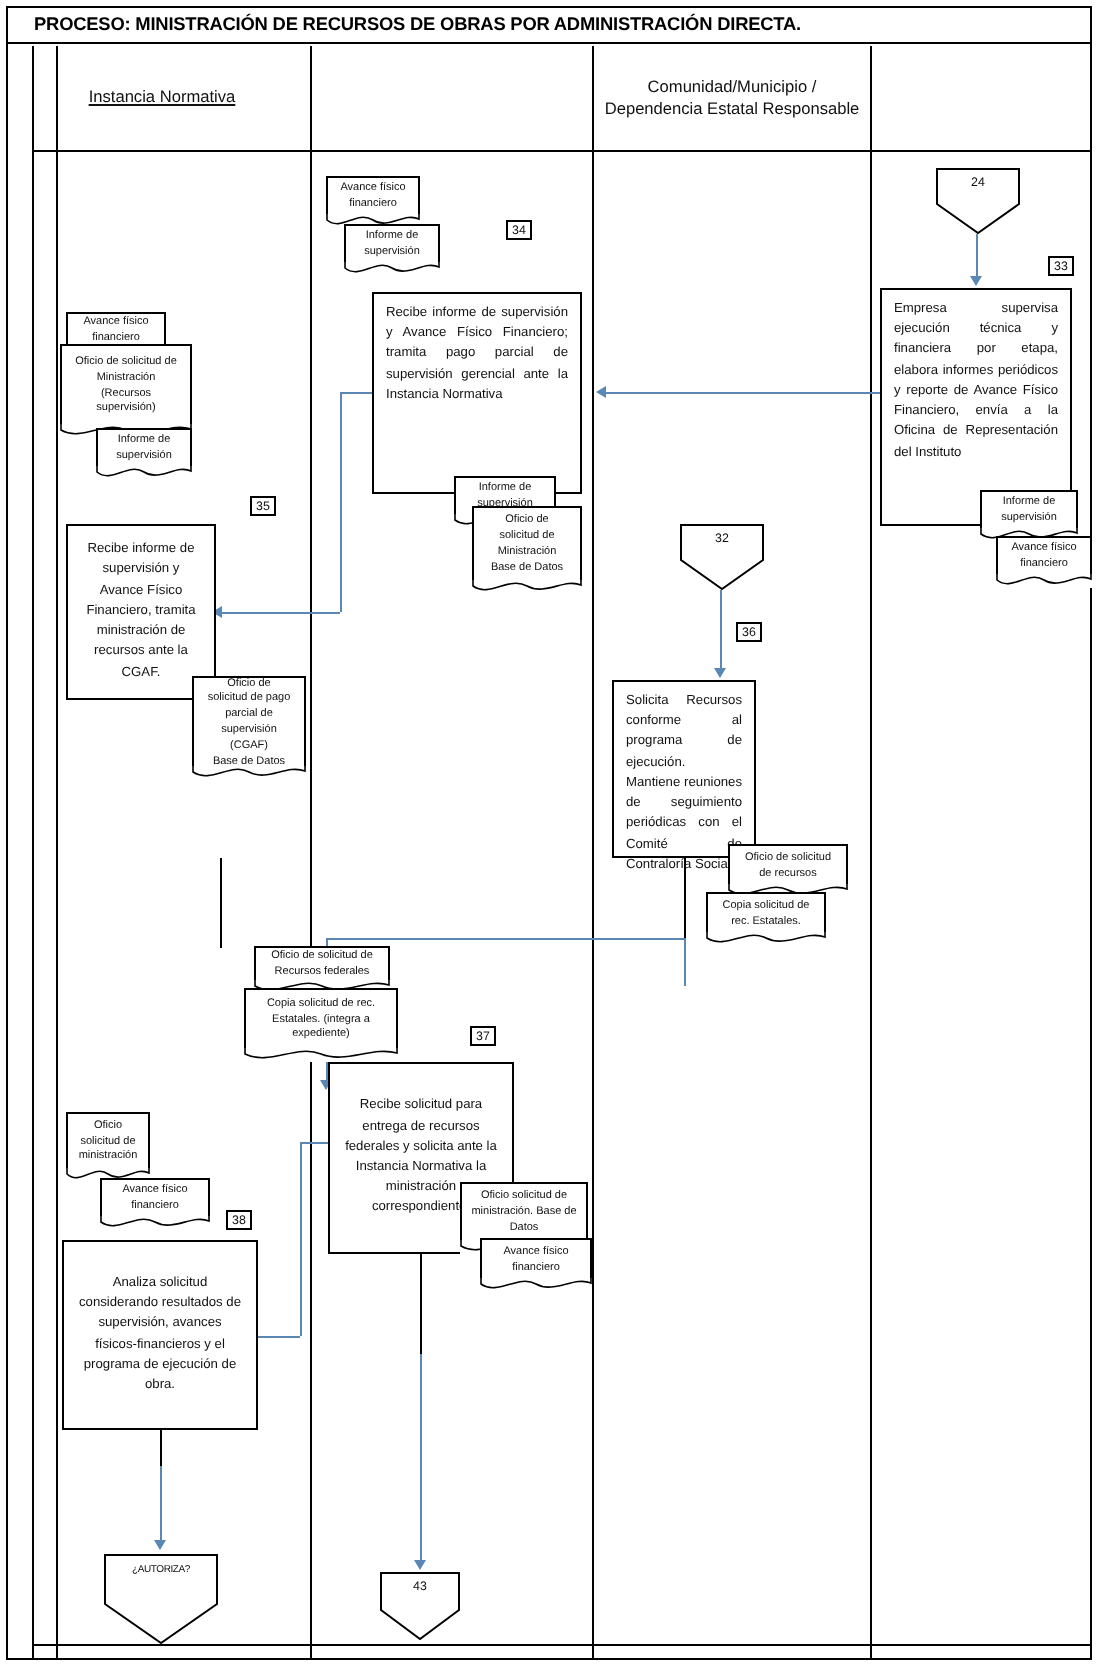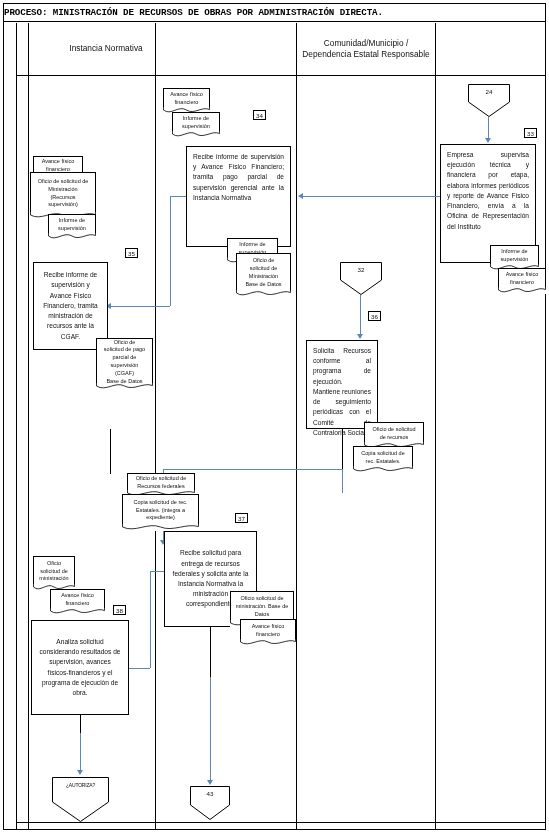--- a/index.html
+++ b/index.html
@@ -28,26 +28,25 @@
     box-sizing: border-box;
   }
   .title-bar {
     position: absolute;
     left: 3px; top: 3px;
     width: 543px; height: 19px;
     box-sizing: border-box;
     border-bottom: 1px solid #000;
     display: flex;
     align-items: center;
-    padding-left: 1px;
+    padding-left: 14px;
     font-size: 9.2px;
     font-weight: bold;
     color: #000;
     letter-spacing: -0.1px;
-    font-family: Liberation Mono, monospace;
   }
 
   
   .vrule {
     position: absolute;
     width: 1px;
     background: #000;
   }
   .hrule {
     position: absolute;
@@ -188,21 +187,21 @@
   <div class="title-bar">PROCESO: MINISTRACIÓN DE RECURSOS DE OBRAS POR ADMINISTRACIÓN DIRECTA.</div>
 
   <div class="vrule" style="left:16px; top:23px; height:807px;"></div>
   <div class="vrule" style="left:28px; top:23px; height:807px;"></div>
   <div class="vrule" style="left:155px; top:23px; height:807px;"></div>
   <div class="vrule" style="left:296px; top:23px; height:807px;"></div>
   <div class="vrule" style="left:435px; top:23px; height:807px;"></div>
   <div class="hrule" style="left:16px; top:75px; width:530px;"></div>
   <div class="hrule" style="left:16px; top:822px; width:530px;"></div>
 
-  <div class="lane-head" style="left:43px; width:126px;">Instancia Normativa</div>
+  <div class="lane-head" style="left:18px; width:126px;text-decoration:underline;">Instancia Normativa</div>
   <div class="lane-head" style="left:297px; width:138px;">Comunidad/Municipio / Dependencia Estatal Responsable</div>
 
   <div class="conn" style="left:468px; top:84px; width:42px; height:33px;">
     <svg width="42" height="33" viewBox="0 0 42 33">
         <path d="M0.5 0.5 H41.5 V18 L21 32.5 L0.5 18 Z" fill="#fff" stroke="#000" stroke-width="1"></path>
       </svg>
     <span>24</span>
   </div>
   <div class="ln v" style="left:488px; top:117px; height:22px;"></div>
   <div class="arrow-d" style="left:485px; top:138px;"></div>

